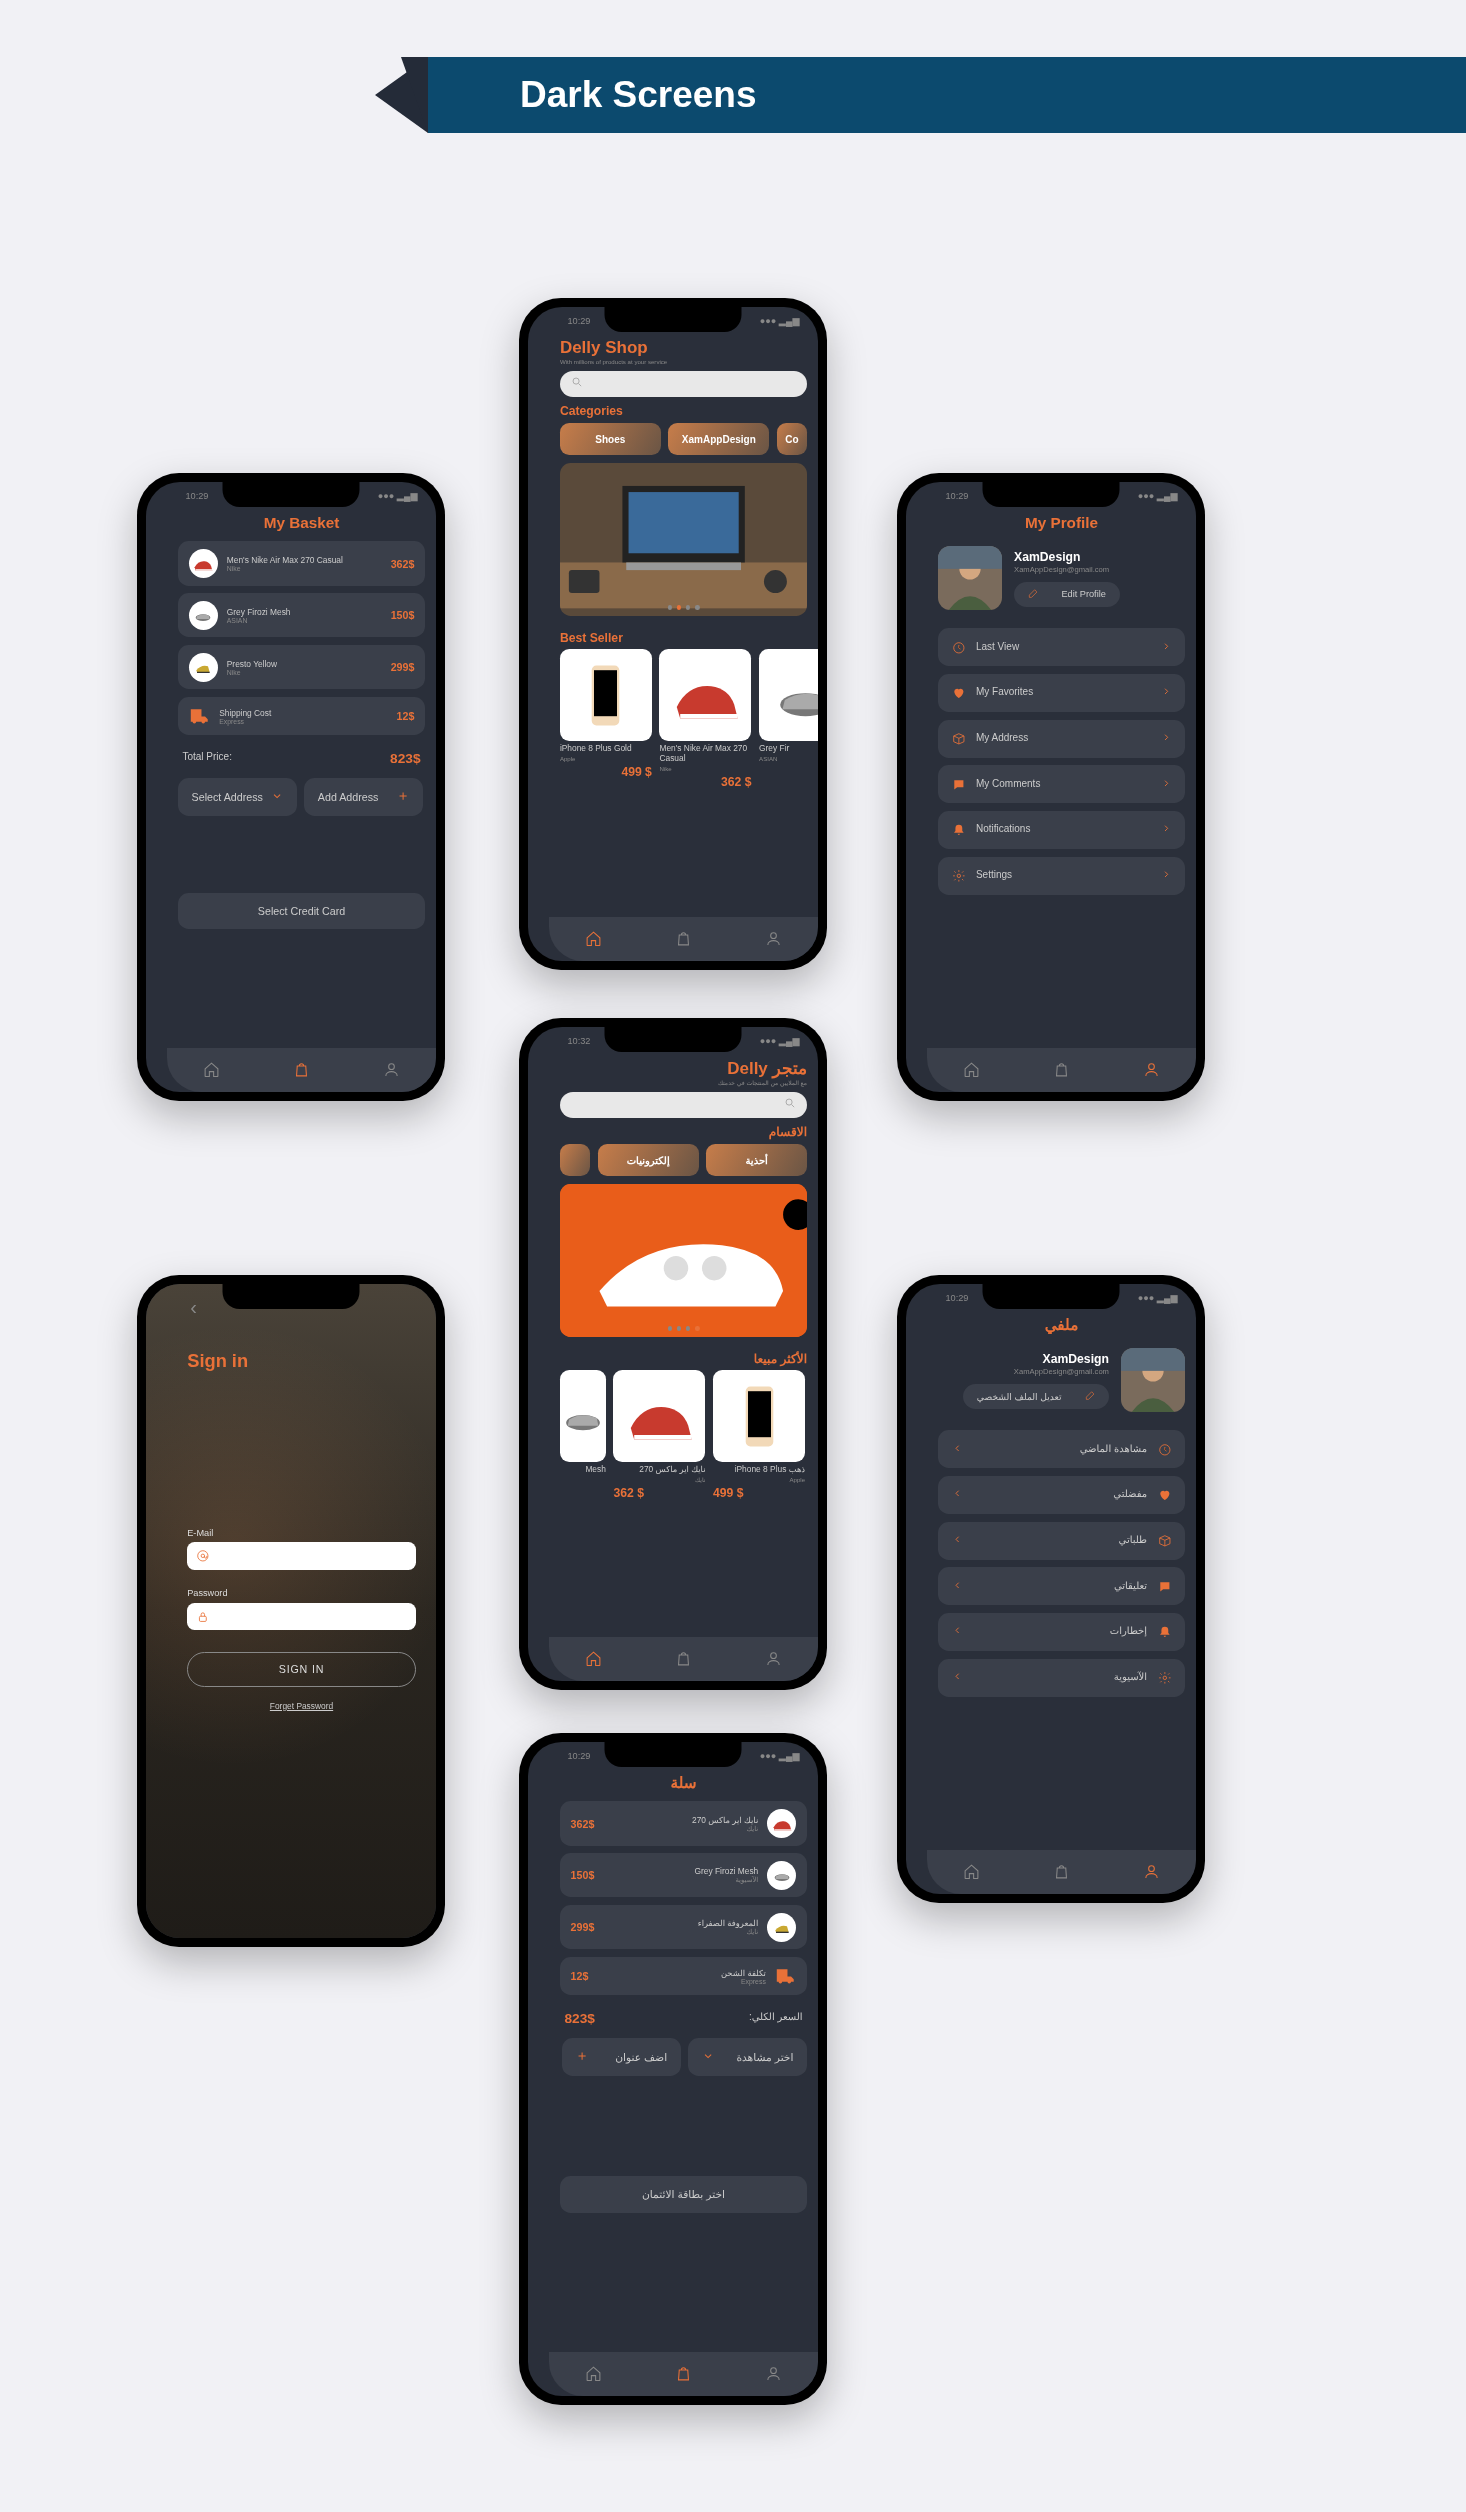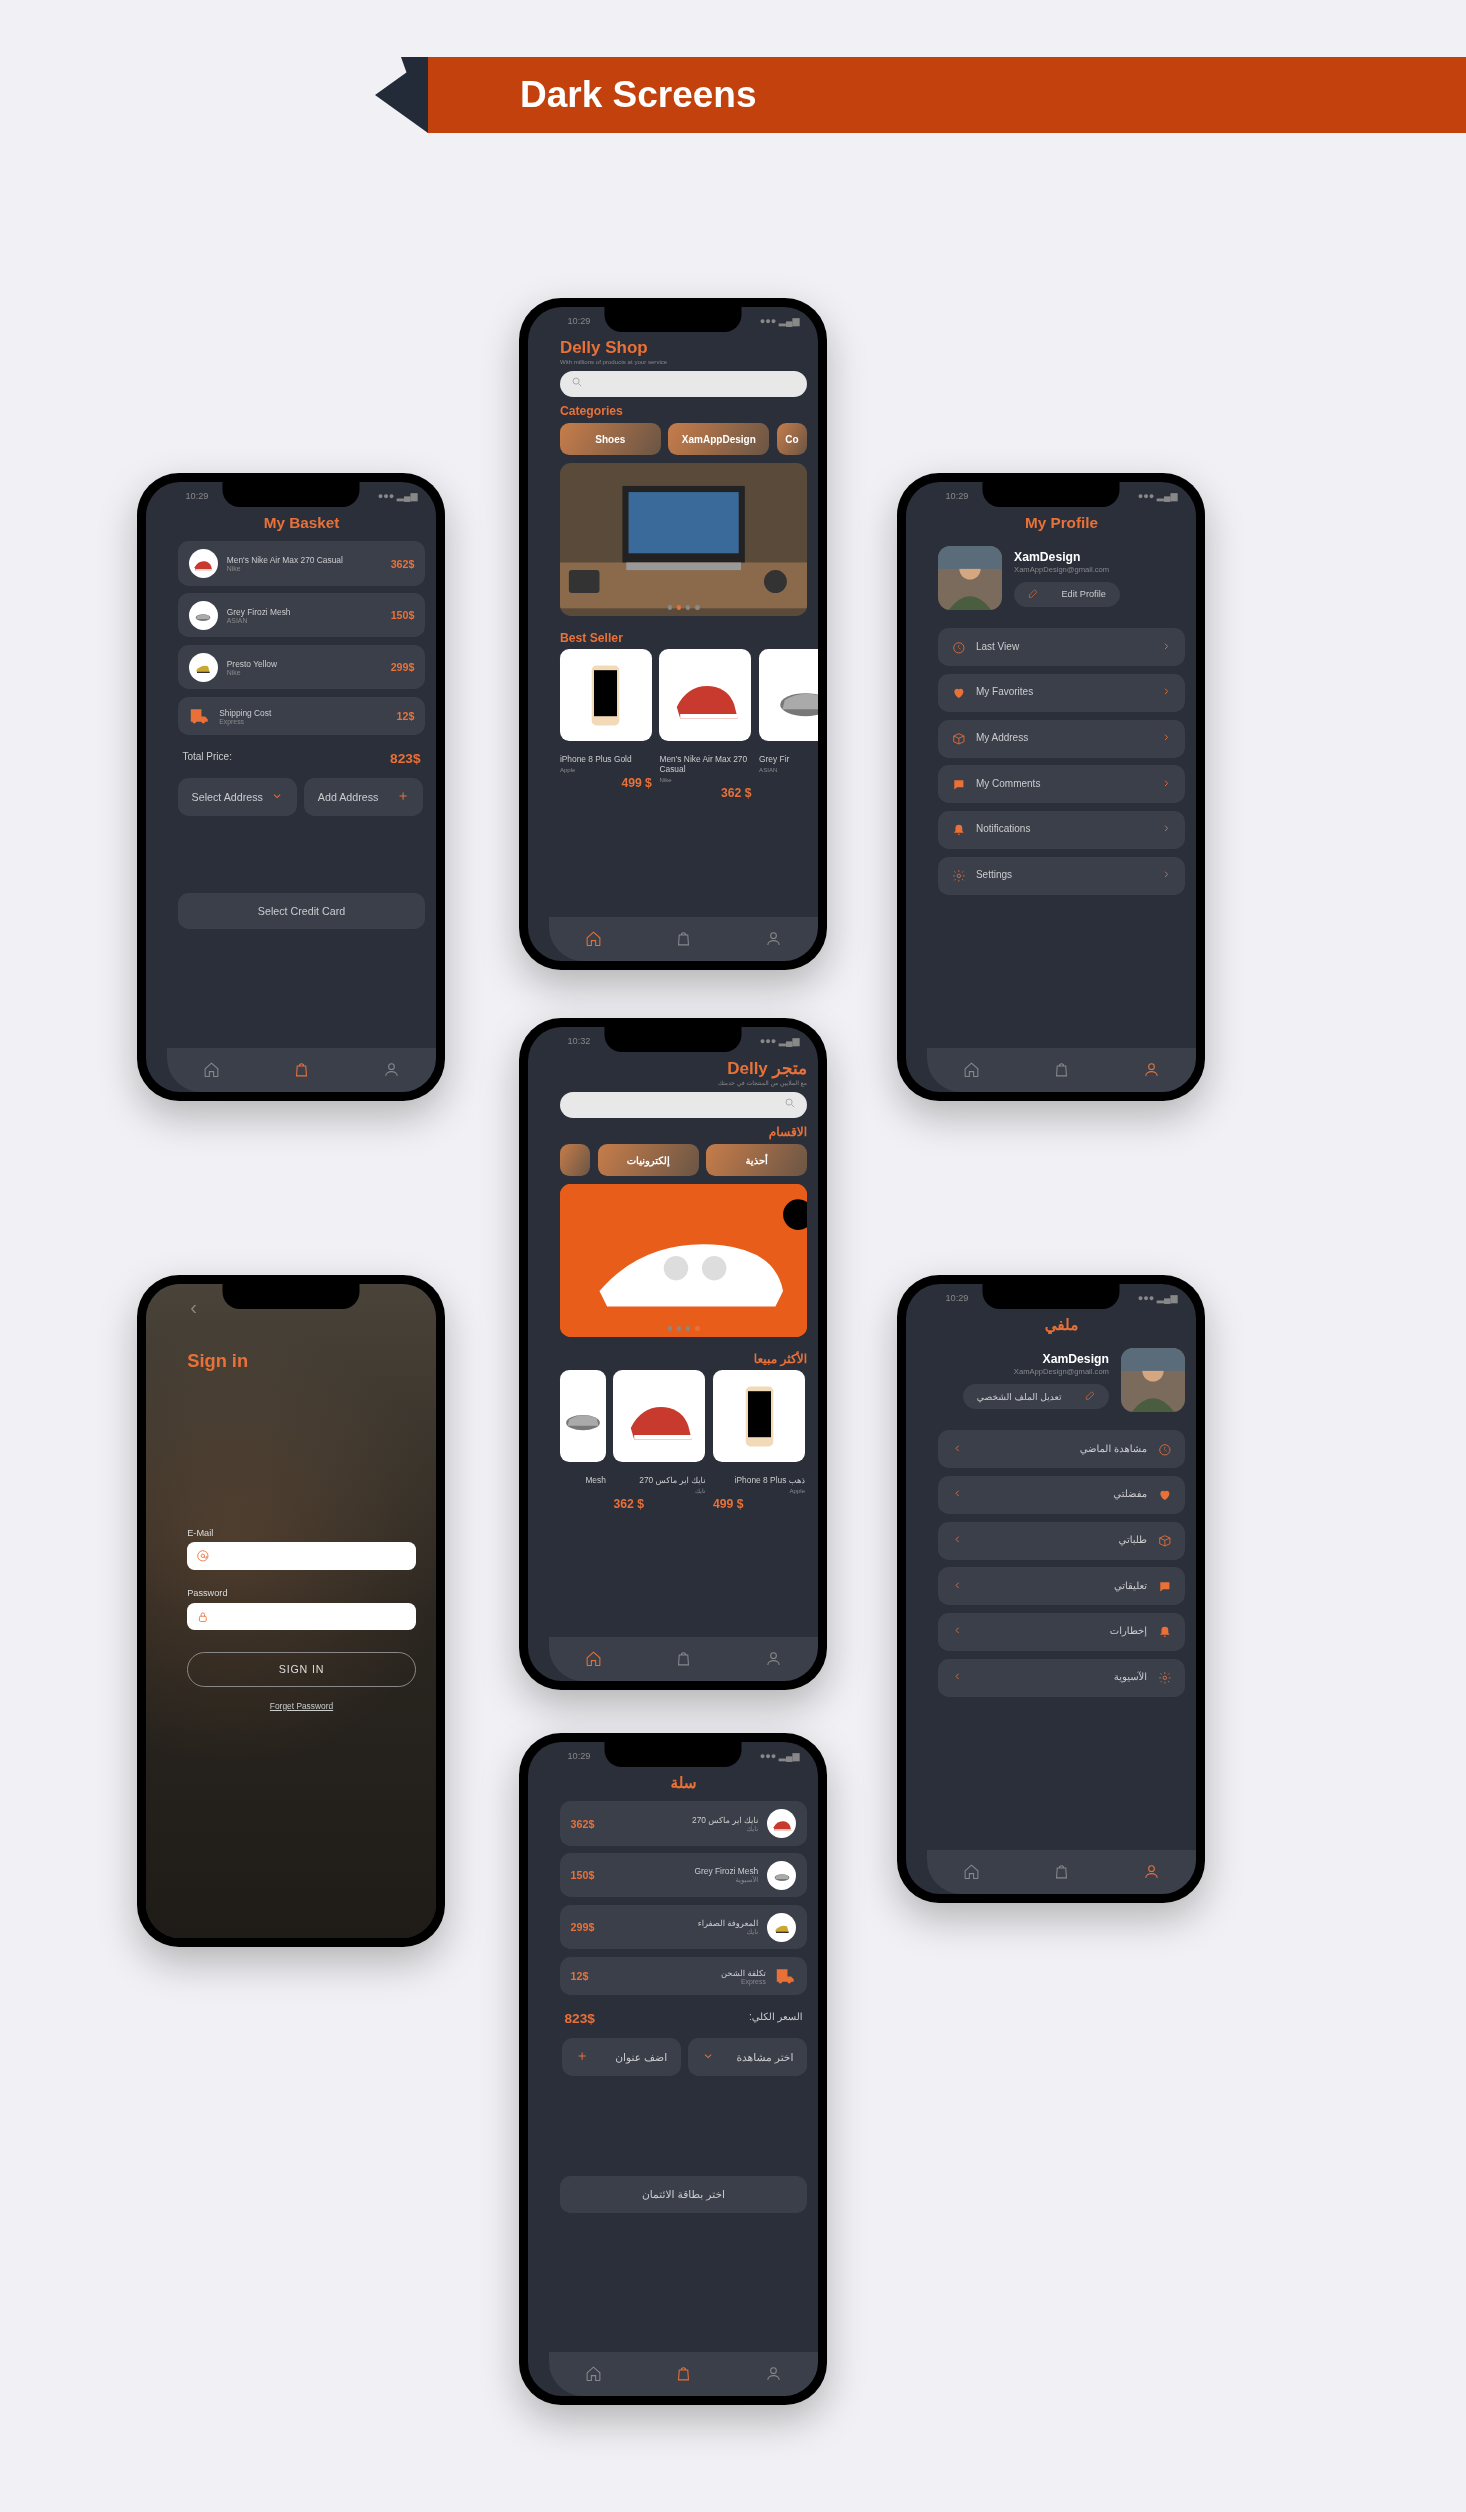--- a/index.html
+++ b/index.html
@@ -1,18 +1,18 @@
 <!DOCTYPE html>
 <html style="font-size:12.2px"><head>
 <meta charset="utf-8">
 <style>
 * { margin: 0; padding: 0; box-sizing: border-box; }
 body { background: #f1f1f5; font-family: -apple-system, BlinkMacSystemFont, "Segoe UI", sans-serif; width: 1466px; height: 2512px; position: relative; }
 
-.header-banner { background: #c2410c; color: #fff; position: absolute; top: 57px; right: 0; width: 1038px; height: 76px; display: flex; align-items: center; padding-left: 92px; font-size: 37px; font-weight: 800; }
+.header-banner { background: #0c4a6e; color: #fff; position: absolute; top: 57px; right: 0; width: 1038px; height: 76px; display: flex; align-items: center; padding-left: 92px; font-size: 37px; font-weight: 800; }
 .header-banner::before { content: ''; position: absolute; left: -53px; top: 0; width: 0; height: 0; border-top: 38px solid transparent; border-bottom: 38px solid transparent; border-right: 53px solid #242b38; }
 .header-banner::after { content: ''; position: absolute; left: -27px; top: 0; width: 0; height: 0; border-top: 76px solid #242b38; border-left: 27px solid transparent; }
 
 .phone { position: absolute; width: 308px; height: 628px; background: #000; border-radius: 42px; padding: 9.2px; box-shadow: 0 15.3px 38px rgba(0,0,0,.25); }
 .phone::before { content: ''; position: absolute; top: 9.2px; left: 50%; transform: translateX(-50%); width: 137px; height: 24.4px; background: #000; border-radius: 0 0 17px 17px; z-index: 50; }
 .screen { width: 100%; height: 100%; background: #2a2f3a; border-radius: 34px; overflow: hidden; position: relative; color: #ccc; display: flex; flex-direction: column; padding-left: 21px; }
 .status-bar { height: 27.5px; display: flex; justify-content: space-between; align-items: center; padding: 0 18.3px; font-size: 9.2px; color: #888; }
 .bottom-nav { height: 44px; background: #3a3f4a; border-radius: 0 0 34px 34px; display: flex; align-items: center; justify-content: space-around; }
 .nav-icon { width: 20px; height: 20px; display: flex; align-items: center; justify-content: center; }
 .nav-icon svg { width: 17px; height: 17px; }
@@ -42,21 +42,21 @@
 .search-bar { background: #e8e8e8; border-radius: 15.3px; height: 26px; margin: 0 10.7px; display: flex; align-items: center; padding: 0 10.7px; color: #999; font-size: 12.2px; }
 .section-title { color: #e97138; font-size: 12.2px; font-weight: 700; padding: 7.6px 10.7px 4.6px; }
 .cat-row { display: flex; gap: 7.6px; padding: 0 10.7px; overflow: hidden; }
 .cat-chip { position: relative; height: 32px; flex: 1; border-radius: 9.2px; background: linear-gradient(120deg, #c77d4a, #6a5545); display: flex; align-items: center; justify-content: center; color: #fff; font-size: 10px; font-weight: 600; }
 .hero { margin: 7.6px 10.7px; height: 153px; border-radius: 10.7px; overflow: hidden; position: relative; }
 .hero-bg { width: 100%; height: 100%; }
 .product-row { display: flex; gap: 7.6px; padding: 0 10.7px; overflow: hidden; }
 .product-card { width: 92px; flex-shrink: 0; }
 .product-img { height: 92px; border-radius: 9.2px; background: #fff; display: flex; align-items: center; justify-content: center; }
 .product-img svg { width: 69px; height: 69px; }
-.pc-name { font-size: 8.4px; color: #ccc; margin-top: 13px; }
+.pc-name { font-size: 8.4px; color: #ccc; margin-top: 2px; }
 .pc-brand { font-size: 6.1px; color: #888; margin-top: 1.5px; }
 .pc-price { color: #e97138; font-size: 12.2px; font-weight: 700; margin-top: 3.1px; text-align: right; }
 
 .profile-row { display: flex; align-items: center; gap: 12.2px; padding: 4.6px 10.7px 10.7px; }
 .avatar { width: 64px; height: 64px; border-radius: 12.2px; background: linear-gradient(135deg, #9e6f5c, #6b
 637a); position: relative; overflow: hidden; }
 .avatar svg { width: 100%; height: 100%; }
 .profile-name { color: #ffffff; font-size: 12.2px; font-weight: 600; }
 .profile-email { color: #888; font-size: 7.6px; margin-top: 1.5px; }
 .edit-btn { background: #3a3f4a; border-radius: 15.3px; padding: 6.1px 13.7px; font-size: 9.2px; color: #ccc; display: inline-flex; align-items: center; gap: 23px; margin-top: 7.6px; }

